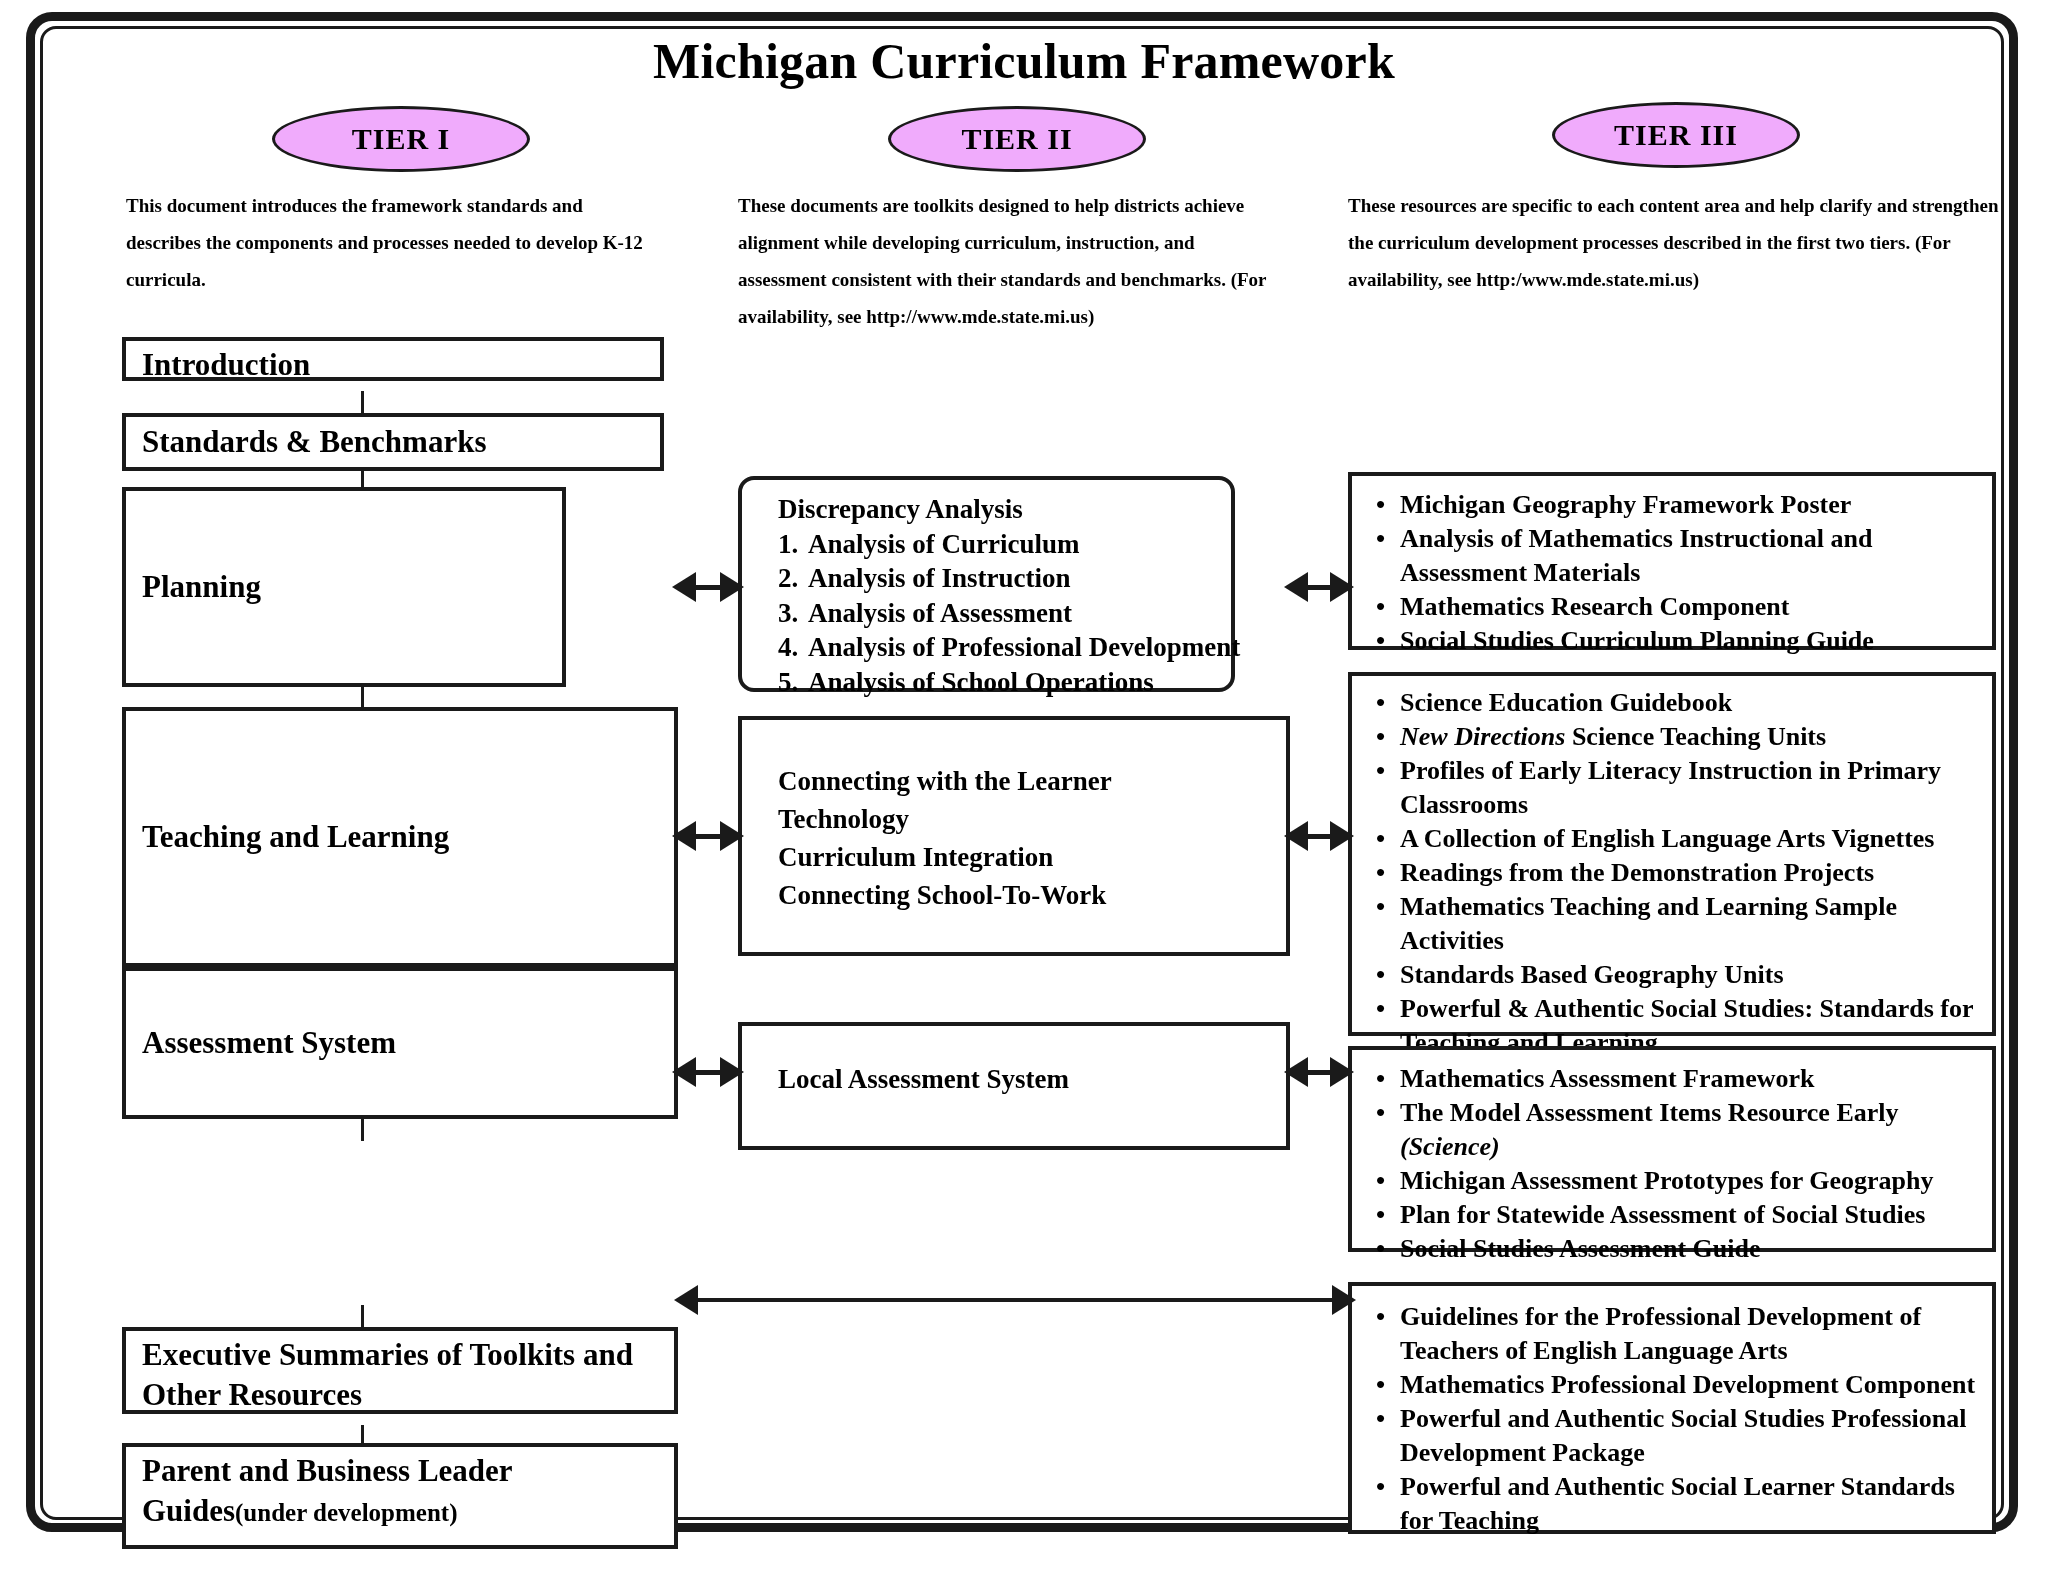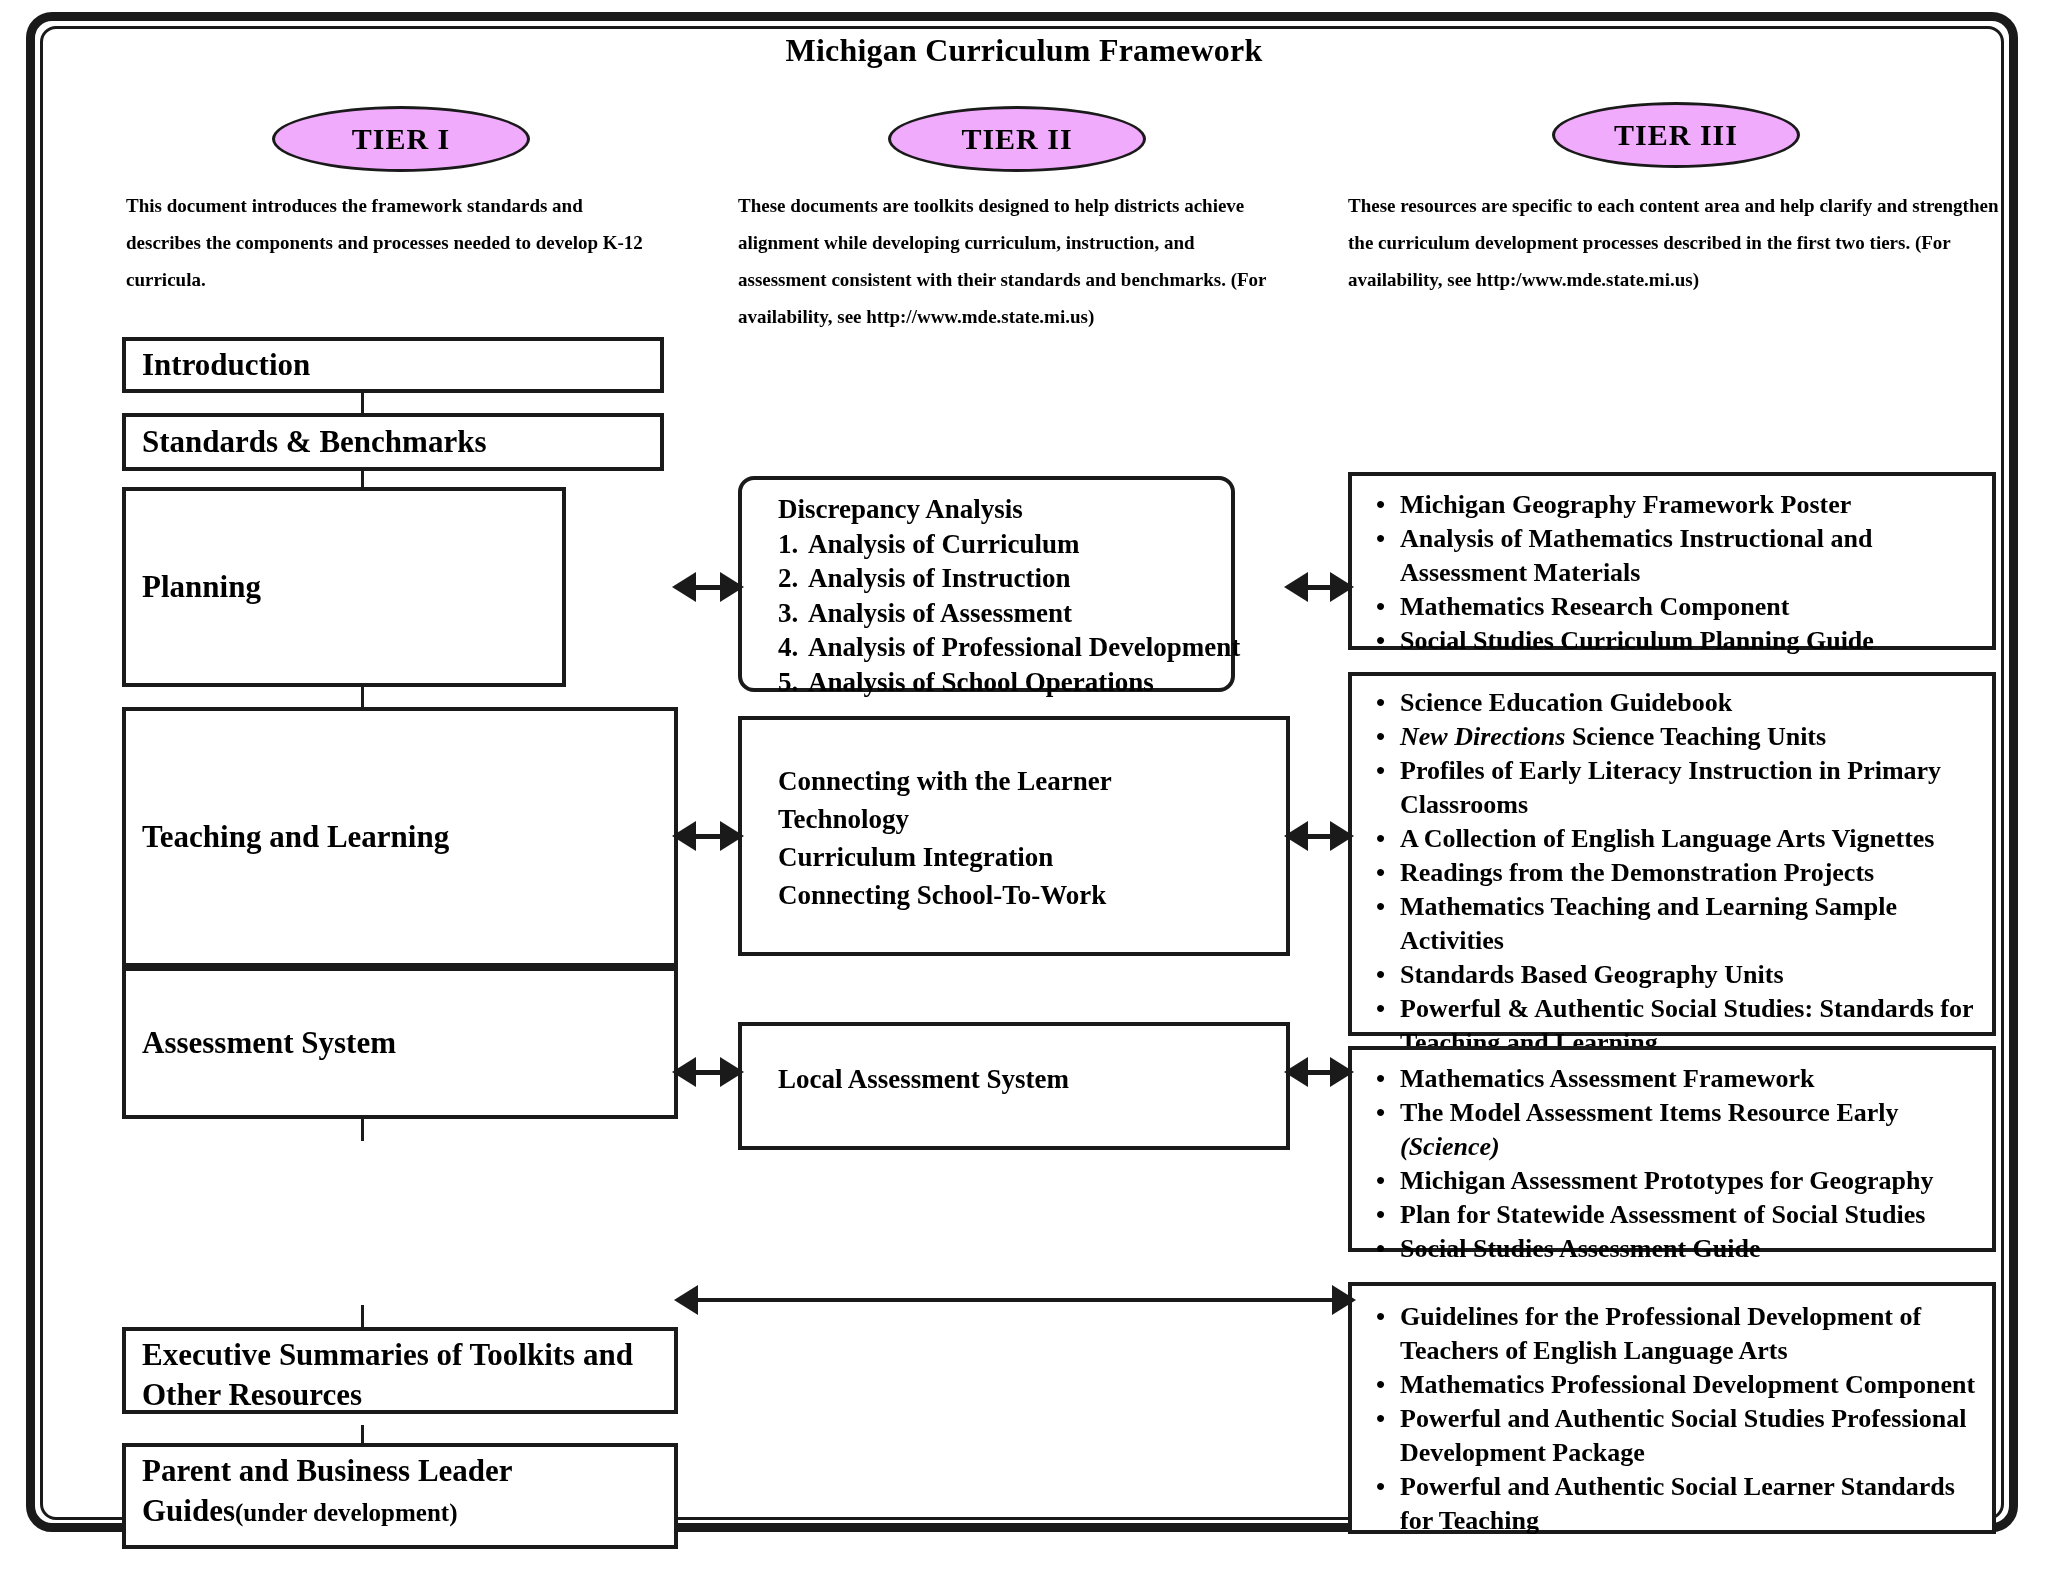--- a/index.html
+++ b/index.html
@@ -39,21 +39,21 @@
     box-sizing: border-box;
   }
 
   
   .title {
     position: absolute;
     left: 0;
     top: 32px;
     width: 2048px;
     text-align: center;
-    font-size: 32px;
+    font-size: 50px;
     font-weight: bold;
     letter-spacing: 0.2px;
   }
 
   
   .tier-ellipse {
     position: absolute;
     height: 66px;
     background: #f0abfc;
     border: 3px solid #1a1a1a;
@@ -90,21 +90,21 @@
   }
 
   .box-label {
     position: absolute;
     font-size: 31px;
     font-weight: bold;
     line-height: 40px;
   }
 
   
-  #box-introduction   { left: 122px; top: 337px;  width: 542px; height: 56px; }
+  #box-introduction   { left: 122px; top: 337px;  width: 542px; height: 44px; }
   #box-standards      { left: 122px; top: 413px;  width: 542px; height: 58px; }
   #box-planning       { left: 122px; top: 487px;  width: 444px; height: 200px; }
   #box-teaching       { left: 122px; top: 707px;  width: 556px; height: 260px; }
   #box-assessment     { left: 122px; top: 967px;  width: 556px; height: 152px; }
   #box-profdev        { left: 122px; top: 1139px; width: 556px; height: 168px; }
   #box-execsummaries  { left: 122px; top: 1327px; width: 556px; height: 87px; }
   #box-parentguides   { left: 122px; top: 1443px; width: 556px; height: 106px; }
 
   
   .vconn {

